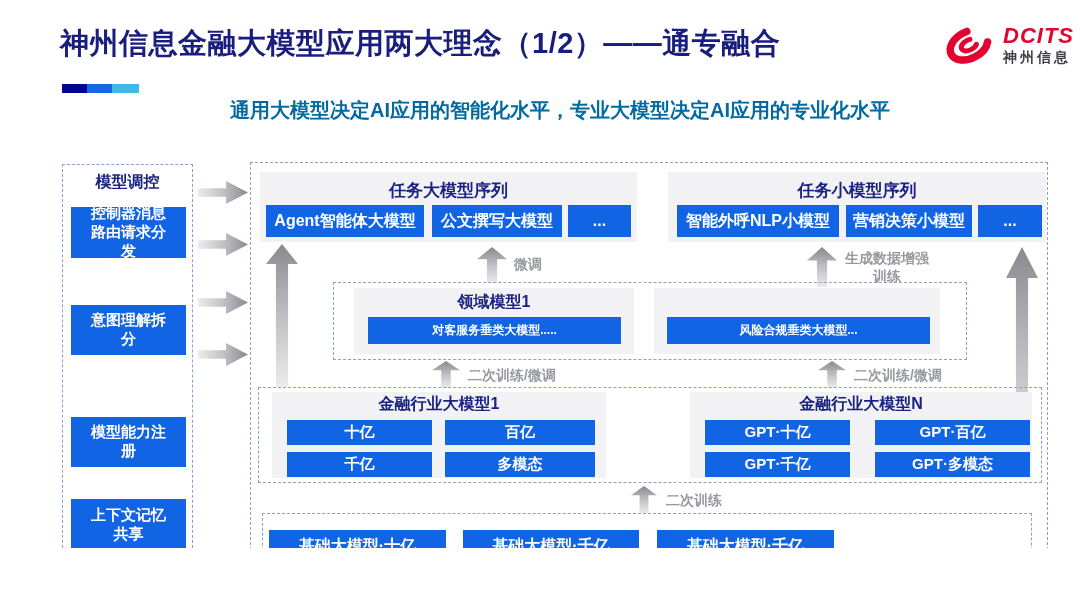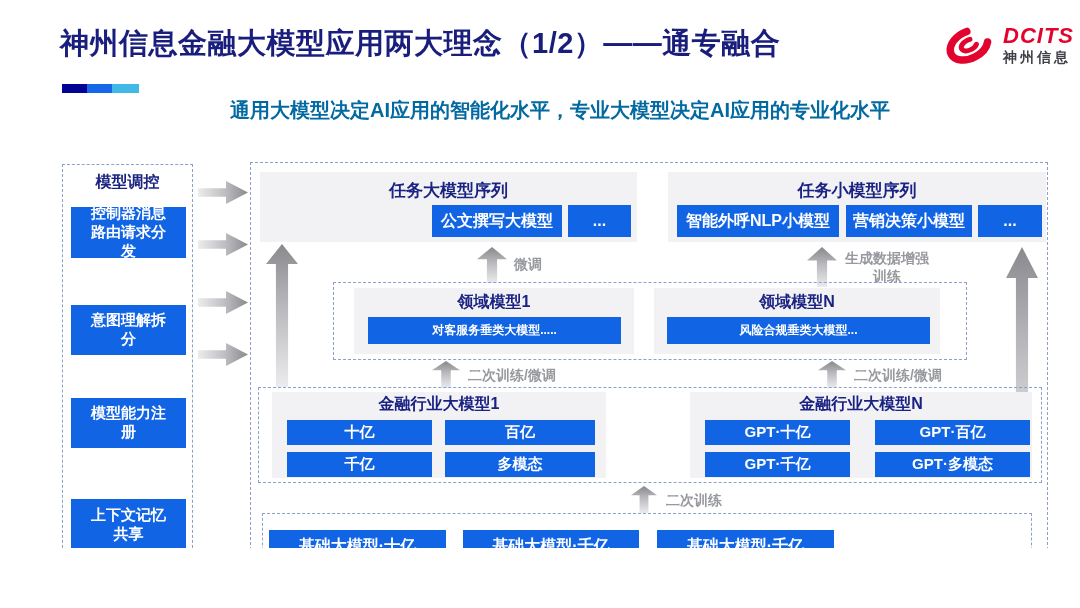--- a/index.html
+++ b/index.html
@@ -83,33 +83,34 @@
     <div class="d2"></div>
     <div class="d3"></div>
   </div>
 
   <div class="abs subtitle">通用大模型决定AI应用的智能化水平，专业大模型决定AI应用的专业化水平</div>
 
   <div class="abs dashedbox" style="left:62px; top:164px; width:131px; height:409px;">
     <div class="hd" style="margin-top:7px; font-size:16px;">模型调控</div>
     <div class="abs btn side-btn" style="top:42px; height:51px;">控制器消息路由请求分发</div>
     <div class="abs btn side-btn" style="top:140px; height:50px;">意图理解拆分</div>
-    <div class="abs btn side-btn" style="top:233px; height:50px;">模型能力注册</div>
+    <div class="abs btn side-btn" style="top:252px; height:50px;">模型能力注册</div>
     <div class="abs btn side-btn" style="top:334px; height:52px;">上下文记忆共享</div>
   </div>
 
   <div class="abs arr-right" style="left:198px; top:181px; width:50px; height:23px;"></div>
   <div class="abs arr-right" style="left:198px; top:233px; width:50px; height:23px;"></div>
   <div class="abs arr-right" style="left:198px; top:291px; width:50px; height:23px;"></div>
   <div class="abs arr-right" style="left:198px; top:343px; width:50px; height:23px;"></div>
 
   <div class="abs dashedbox" style="left:250px; top:162px; width:798px; height:408px;"></div>
 
   <div class="abs panel" style="left:260px; top:172px; width:377px; height:70px;">
     <div class="hd top-hd">任务大模型序列</div>
+    <div class="abs btn top-btn" style="left:6px; width:158px;">Agent智能体大模型</div>
     <div class="abs btn top-btn" style="left:172px; width:130px;">公文撰写大模型</div>
     <div class="abs btn top-btn" style="left:308px; width:63px;">...</div>
   </div>
 
   <div class="abs panel" style="left:668px; top:172px; width:378px; height:70px;">
     <div class="hd top-hd">任务小模型序列</div>
     <div class="abs btn top-btn" style="left:178px; width:126px;">营销决策小模型</div>
     <div class="abs btn top-btn" style="left:9px; width:162px;">智能外呼NLP小模型</div>
     <div class="abs btn top-btn" style="left:310px; width:64px;">...</div>
   </div>
@@ -122,21 +123,20 @@
   <div class="abs arr-up-tall" style="left:1006px; top:247px; width:32px; height:222px;"></div>
 
   <div class="abs dashedbox" style="left:333px; top:282px; width:634px; height:78px;"></div>
 
   <div class="abs panel" style="left:354px; top:288px; width:280px; height:66px;">
     <div class="hd" style="margin-top:4px; font-size:16px;">领域模型1</div>
     <div class="abs btn dm-btn" style="left:14px; width:253px;">对客服务垂类大模型.....</div>
   </div>
 
   <div class="abs panel" style="left:654px; top:288px; width:286px; height:66px;">
-    <div class="hd" style="margin-top:4px; font-size:16px;">领域模型N</div>
     <div class="abs btn dm-btn" style="left:13px; width:263px;">风险合规垂类大模型...</div>
   </div>
 
   <div class="abs arr-up" style="left:432px; top:361px; width:28px; height:27px;"></div>
   <div class="abs glabel" style="left:468px; top:367px;">二次训练/微调</div>
   <div class="abs arr-up" style="left:818px; top:361px; width:28px; height:27px;"></div>
   <div class="abs glabel" style="left:854px; top:367px;">二次训练/微调</div>
 
   <div class="abs dashedbox" style="left:258px; top:387px; width:784px; height:96px;"></div>
 

